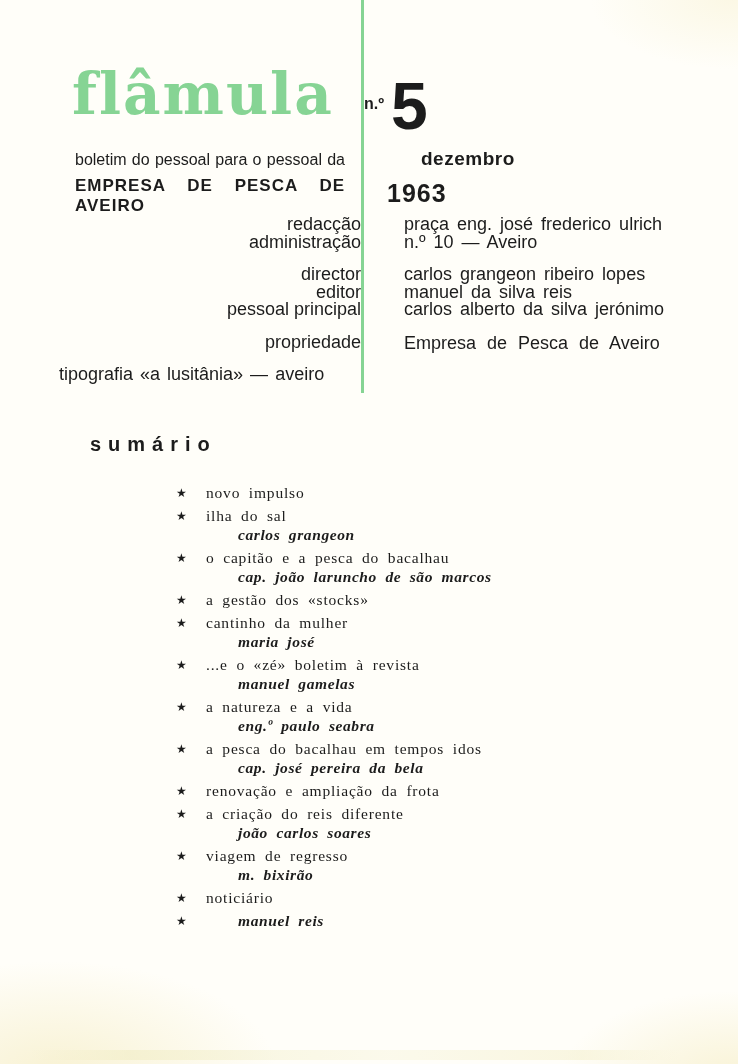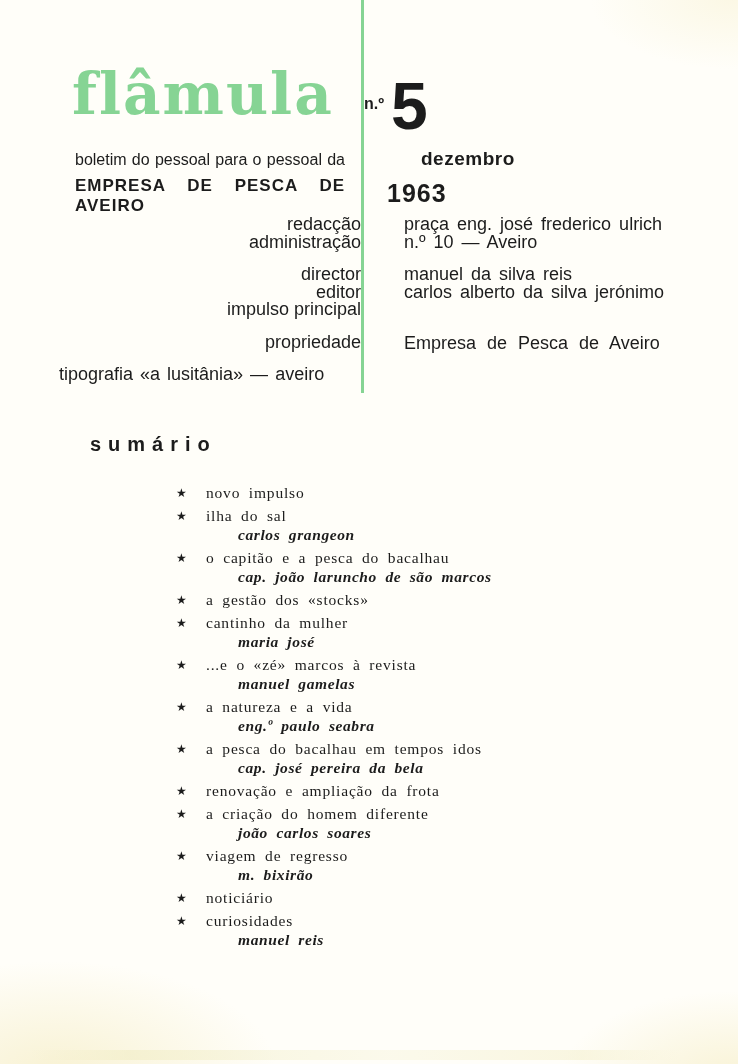--- a/index.html
+++ b/index.html
@@ -103,23 +103,24 @@
         </div>
         <div class="m-values">
           <div>praça eng. josé frederico ulrich</div>
           <div>n.º 10 — Aveiro</div>
         </div>
       </div>
       <div class="m-row">
         <div class="m-labels">
           <div>director</div>
           <div>editor</div>
-          <div>impulso principal</div>
-        </div>
-        <div class="m-values">
+          <div>pessoal principal</div>
+        </div>
+        <div class="m-values">
+          <div>carlos grangeon ribeiro lopes</div>
           <div>manuel da silva reis</div>
           <div>carlos alberto da silva jerónimo</div>
         </div>
       </div>
       <div class="m-row">
         <div class="m-labels">
           <div>propriedade</div>
         </div>
         <div class="m-values">
           <div>Empresa de Pesca de Aveiro</div>
@@ -152,51 +153,50 @@
         <span class="toc-star">★</span>
         <div class="toc-title">a gestão dos «stocks»</div>
       </div>
       <div class="toc-item">
         <span class="toc-star">★</span>
         <div class="toc-title">cantinho da mulher</div>
         <div class="toc-author">maria josé</div>
       </div>
       <div class="toc-item">
         <span class="toc-star">★</span>
-        <div class="toc-title">...e o «zé» marcos à revista</div>
+        <div class="toc-title">...e o «zé» boletim à revista</div>
         <div class="toc-author">manuel gamelas</div>
       </div>
       <div class="toc-item">
         <span class="toc-star">★</span>
         <div class="toc-title">a natureza e a vida</div>
         <div class="toc-author">eng.º paulo seabra</div>
       </div>
       <div class="toc-item">
         <span class="toc-star">★</span>
         <div class="toc-title">a pesca do bacalhau em tempos idos</div>
         <div class="toc-author">cap. josé pereira da bela</div>
       </div>
       <div class="toc-item">
         <span class="toc-star">★</span>
         <div class="toc-title">renovação e ampliação da frota</div>
       </div>
       <div class="toc-item">
         <span class="toc-star">★</span>
-        <div class="toc-title">a criação do homem diferente</div>
+        <div class="toc-title">a criação do reis diferente</div>
         <div class="toc-author">joão carlos soares</div>
       </div>
       <div class="toc-item">
         <span class="toc-star">★</span>
         <div class="toc-title">viagem de regresso</div>
         <div class="toc-author">m. bixirão</div>
       </div>
       <div class="toc-item">
         <span class="toc-star">★</span>
         <div class="toc-title">noticiário</div>
       </div>
       <div class="toc-item">
         <span class="toc-star">★</span>
-        <div class="toc-title">curiosidades</div>
         <div class="toc-author">manuel reis</div>
       </div>
     </div>
 
 </div>
 
 </body></html>

